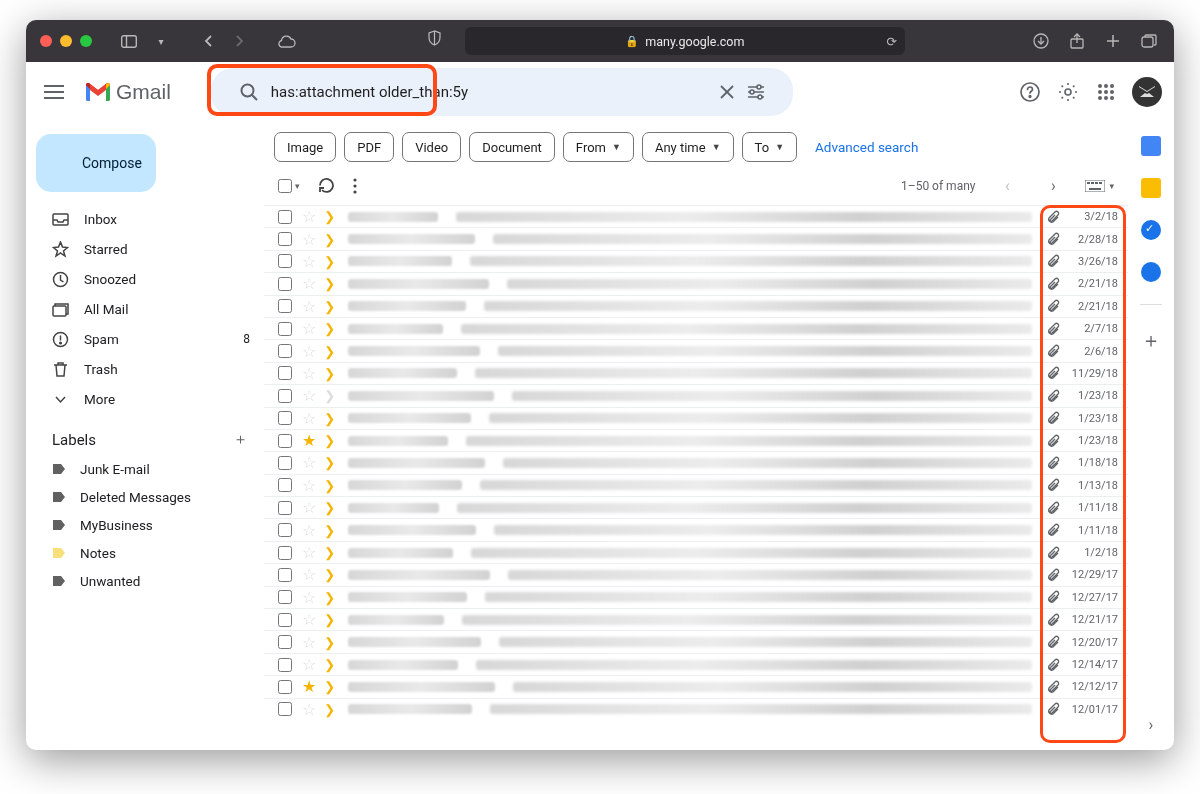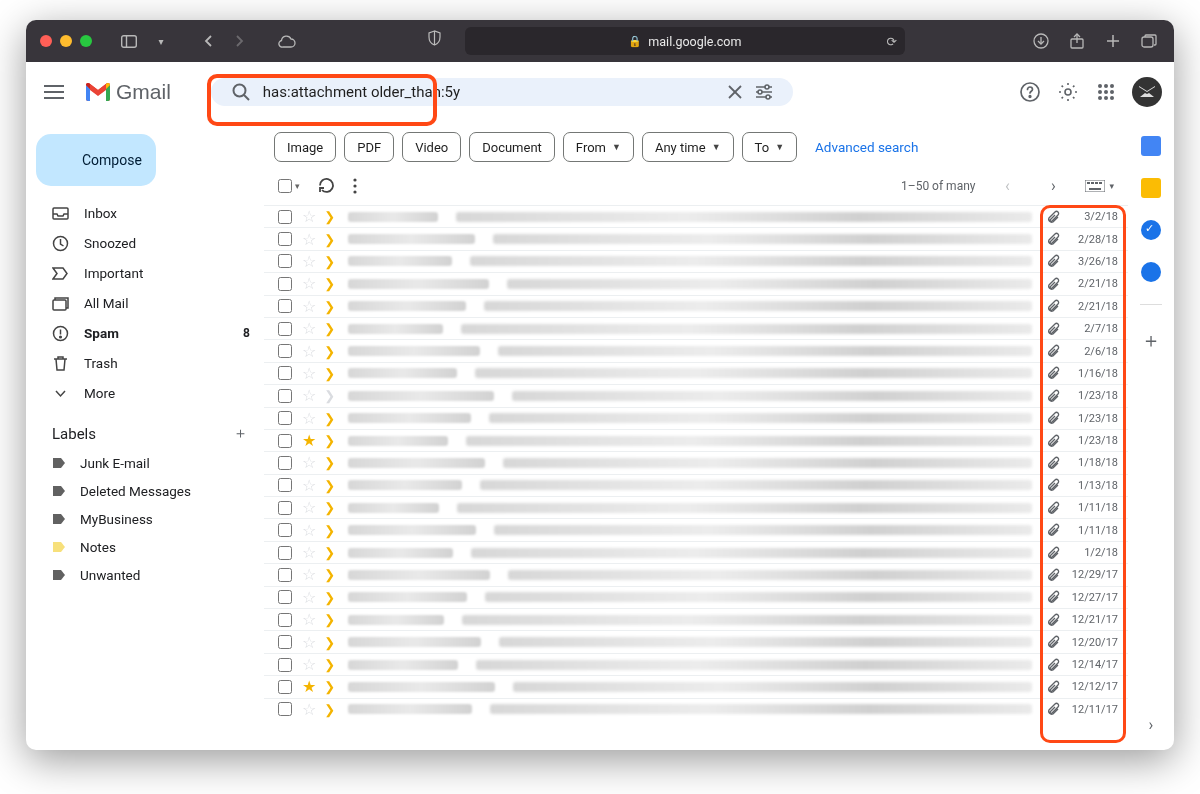--- a/index.html
+++ b/index.html
@@ -23,36 +23,36 @@
 .addr-shield { margin-right: 20px; color: #bbb; }
 .tb-right { display: flex; gap: 14px; }
 
 
 .gm-header { height: 60px; display: flex; align-items: center; padding: 0 12px 0 18px; border-bottom: 1px solid transparent; }
 .menu-btn { width: 40px; color: #5f6368; }
 .gm-logo { display: flex; align-items: center; gap: 4px; margin-right: 40px; }
 .gm-logo-img { width: 28px; height: 22px; position: relative; }
 .gm-logo-txt { font-size: 21px; color: #5f6368; font-family: "Product Sans", Arial; }
 .search-wrap { position: relative; }
-.search-bar { width: 582px; height: 28px; background: #eaf1fb; border-radius: 22px; display: flex; align-items: center; padding: 0 20px; gap: 12px; }
+.search-bar { width: 582px; height: 48px; background: #eaf1fb; border-radius: 22px; display: flex; align-items: center; padding: 0 28px; gap: 12px; }
 .search-icon { color: #5f6368; }
 .search-input { flex: 1; border: none; background: transparent; font-size: 15px; color: #1f1f1f; outline: none; }
 .search-clear, .search-tune { color: #5f6368; cursor: pointer; }
 .search-hl { position: absolute; border: 4px solid #ff4815; border-radius: 10px; left: -4px; top: -4px; height: 52px; width: 230px; pointer-events: none; }
 .hdr-right { margin-left: auto; display: flex; align-items: center; gap: 14px; color: #5f6368; }
 .hdr-right .ico { width: 24px; height: 24px; display: flex; align-items: center; justify-content: center; cursor: pointer; }
 .avatar { width: 30px; height: 30px; border-radius: 50%; background: #333; display: flex; align-items: center; justify-content: center; color: #fff; }
 
 
 .gm-body { display: flex; height: calc(100% - 102px); }
 .sidebar { width: 238px; padding: 4px 0 0 8px; }
-.compose-btn { height: 52px; width: 120px; background: #c2e7ff; border: none; border-radius: 15px; display: flex; align-items: center; gap: 28px; padding: 0 18px; font-size: 14px; color: #001d35; cursor: pointer; margin: 8px 0 12px 2px; }
+.compose-btn { height: 58px; width: 120px; background: #c2e7ff; border: none; border-radius: 15px; display: flex; align-items: center; gap: 28px; padding: 0 18px; font-size: 14px; color: #001d35; cursor: pointer; margin: 8px 0 12px 2px; }
 .nav-list { list-style: none; }
 .nav-item { display: flex; align-items: center; gap: 14px; height: 30px; padding: 0 14px 0 18px; border-radius: 0 15px 15px 0; font-size: 13.5px; color: #202124; cursor: pointer; }
-.nav-item.active { font-weight: 700; }
+.nav-item.active { font-weight: 400; }
 .nav-item .badge { margin-left: auto; font-size: 12px; }
 .nav-ico { width: 18px; color: #444; display: flex; }
 .labels-hdr { display: flex; align-items: center; justify-content: space-between; padding: 16px 16px 6px 18px; font-size: 15px; color: #202124; }
 .labels-hdr .plus { color: #5f6368; cursor: pointer; }
 .label-item { display: flex; align-items: center; gap: 14px; height: 28px; padding: 0 14px 0 18px; font-size: 13.5px; color: #202124; cursor: pointer; }
 .label-item .tag { width: 14px; height: 14px; }
 
 
 .main { flex: 1; display: flex; flex-direction: column; min-width: 0; background: #fff; border-radius: 14px 0 0 0; }
 .chips { display: flex; gap: 8px; padding: 10px 8px 10px 10px; align-items: center; }
@@ -134,21 +134,21 @@
       </div>
     <div class="addr-bar">
       <div class="tb-icon addr-shield">
           <svg width="15" height="16" viewBox="0 0 15 16" fill="none" stroke="currentColor" stroke-width="1.2">
             <path d="M7.5 1L2 3v4c0 4 2.5 7 5.5 8 3-1 5.5-4 5.5-8V3L7.5 1z"></path>
             <line x1="7.5" y1="1" x2="7.5" y2="15"></line>
           </svg>
         </div>
       <div class="addr-inner">
         <span class="addr-lock">🔒</span>
-        <span>mail.google.com</span>
+        <span>many.google.com</span>
         <span class="addr-reload">⟳</span>
       </div>
     </div>
     <div class="tb-right">
       <div class="tb-icon">
           <svg width="16" height="16" viewBox="0 0 16 16" fill="none" stroke="currentColor" stroke-width="1.3">
             <circle cx="8" cy="8" r="7"></circle>
             <polyline points="8,4 8,10"></polyline>
             <polyline points="5,8 8,11 11,8"></polyline>
           </svg>
@@ -274,33 +274,33 @@
               <svg width="17" height="17" viewBox="0 0 17 17" fill="none" stroke="currentColor" stroke-width="1.5">
                 <rect x="1" y="3" width="15" height="11" rx="1"></rect>
                 <path d="M1 9h4l1 2h5l1-2h4"></path>
               </svg>
             </span>
     <span>Inbox</span>
     </li>
           <li class="nav-item">
             <span class="nav-ico">
               <svg width="17" height="17" viewBox="0 0 17 17" fill="none" stroke="currentColor" stroke-width="1.5">
+                <path d="M8.5 1l2 5 5 .5-4 3.5 1.5 5-4.5-3-4.5 3L5.5 10l-4-3.5 5-.5z"></path>
+              </svg>
+            </span>
+    <span>Starred</span>
+    </li>
+          <li class="nav-item">
+            <span class="nav-ico">
+              <svg width="17" height="17" viewBox="0 0 17 17" fill="none" stroke="currentColor" stroke-width="1.5">
                 <circle cx="8.5" cy="8.5" r="7"></circle>
                 <path d="M8.5 4v5l3 2"></path>
               </svg>
             </span>
     <span>Snoozed</span>
-    </li>
-          <li class="nav-item">
-            <span class="nav-ico">
-              <svg width="17" height="17" viewBox="0 0 17 17" fill="none" stroke="currentColor" stroke-width="1.5">
-                <path d="M1 3h10l4 5.5-4 5.5H1l4-5.5z"></path>
-              </svg>
-            </span>
-    <span>Important</span>
     </li>
           <li class="nav-item">
             <span class="nav-ico">
               <svg width="17" height="17" viewBox="0 0 17 17" fill="none" stroke="currentColor" stroke-width="1.5">
                 <rect x="1" y="5" width="13" height="10" rx="1"></rect>
                 <path d="M3 5V3h13v10h-2"></path>
               </svg>
             </span>
     <span>All Mail</span>
     </li>
@@ -527,21 +527,21 @@
     <input type="checkbox" class="er-cb" style="">
     <span class="er-star ">☆</span>
     <span class="er-imp ">❯</span>
     <div class="er-sender" style="width:109px"></div>
     <div class="er-subj"></div>
     <span class="er-clip">
                 <svg width="14" height="14" viewBox="0 0 14 14" fill="none" stroke="currentColor" stroke-width="1.3">
                   <path d="M12 7l-5 5a3 3 0 01-4-4l6-6a2 2 0 013 3l-6 6a1 1 0 01-1.5-1.5L9 5"></path>
                 </svg>
               </span>
-    <span class="er-date">1/16/18</span>
+    <span class="er-date">11/29/18</span>
             </li>
             <li class="email-row">
     <input type="checkbox" class="er-cb" style="">
     <span class="er-star ">☆</span>
     <span class="er-imp off">❯</span>
     <div class="er-sender" style="width:146px"></div>
     <div class="er-subj"></div>
     <span class="er-clip">
                 <svg width="14" height="14" viewBox="0 0 14 14" fill="none" stroke="currentColor" stroke-width="1.3">
                   <path d="M12 7l-5 5a3 3 0 01-4-4l6-6a2 2 0 013 3l-6 6a1 1 0 01-1.5-1.5L9 5"></path>
@@ -722,21 +722,21 @@
     <input type="checkbox" class="er-cb" style="">
     <span class="er-star ">☆</span>
     <span class="er-imp ">❯</span>
     <div class="er-sender" style="width:124px"></div>
     <div class="er-subj"></div>
     <span class="er-clip">
                 <svg width="14" height="14" viewBox="0 0 14 14" fill="none" stroke="currentColor" stroke-width="1.3">
                   <path d="M12 7l-5 5a3 3 0 01-4-4l6-6a2 2 0 013 3l-6 6a1 1 0 01-1.5-1.5L9 5"></path>
                 </svg>
               </span>
-    <span class="er-date">12/11/17</span>
+    <span class="er-date">12/01/17</span>
             </li>
           </ul>
         <div class="dates-hl"></div>
       </div>
     </div>
 
     <div class="sidepanel">
       <div class="sp-ico sp-cal"></div>
       <div class="sp-ico sp-keep"></div>
       <div class="sp-ico sp-tasks"></div>

